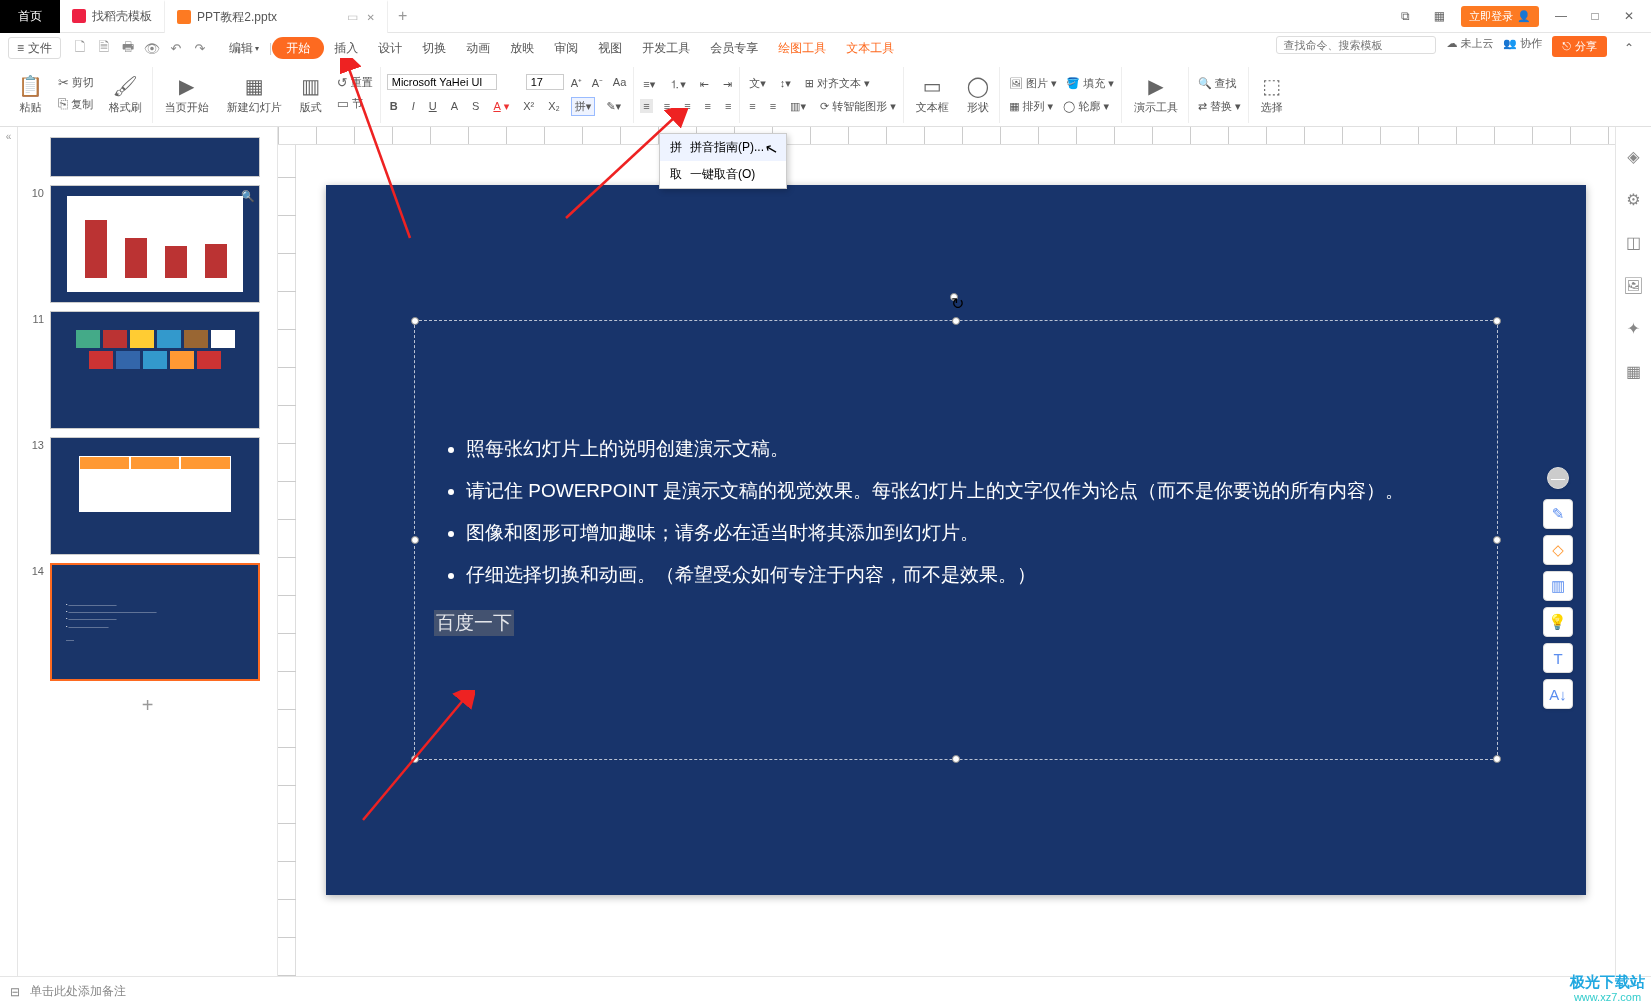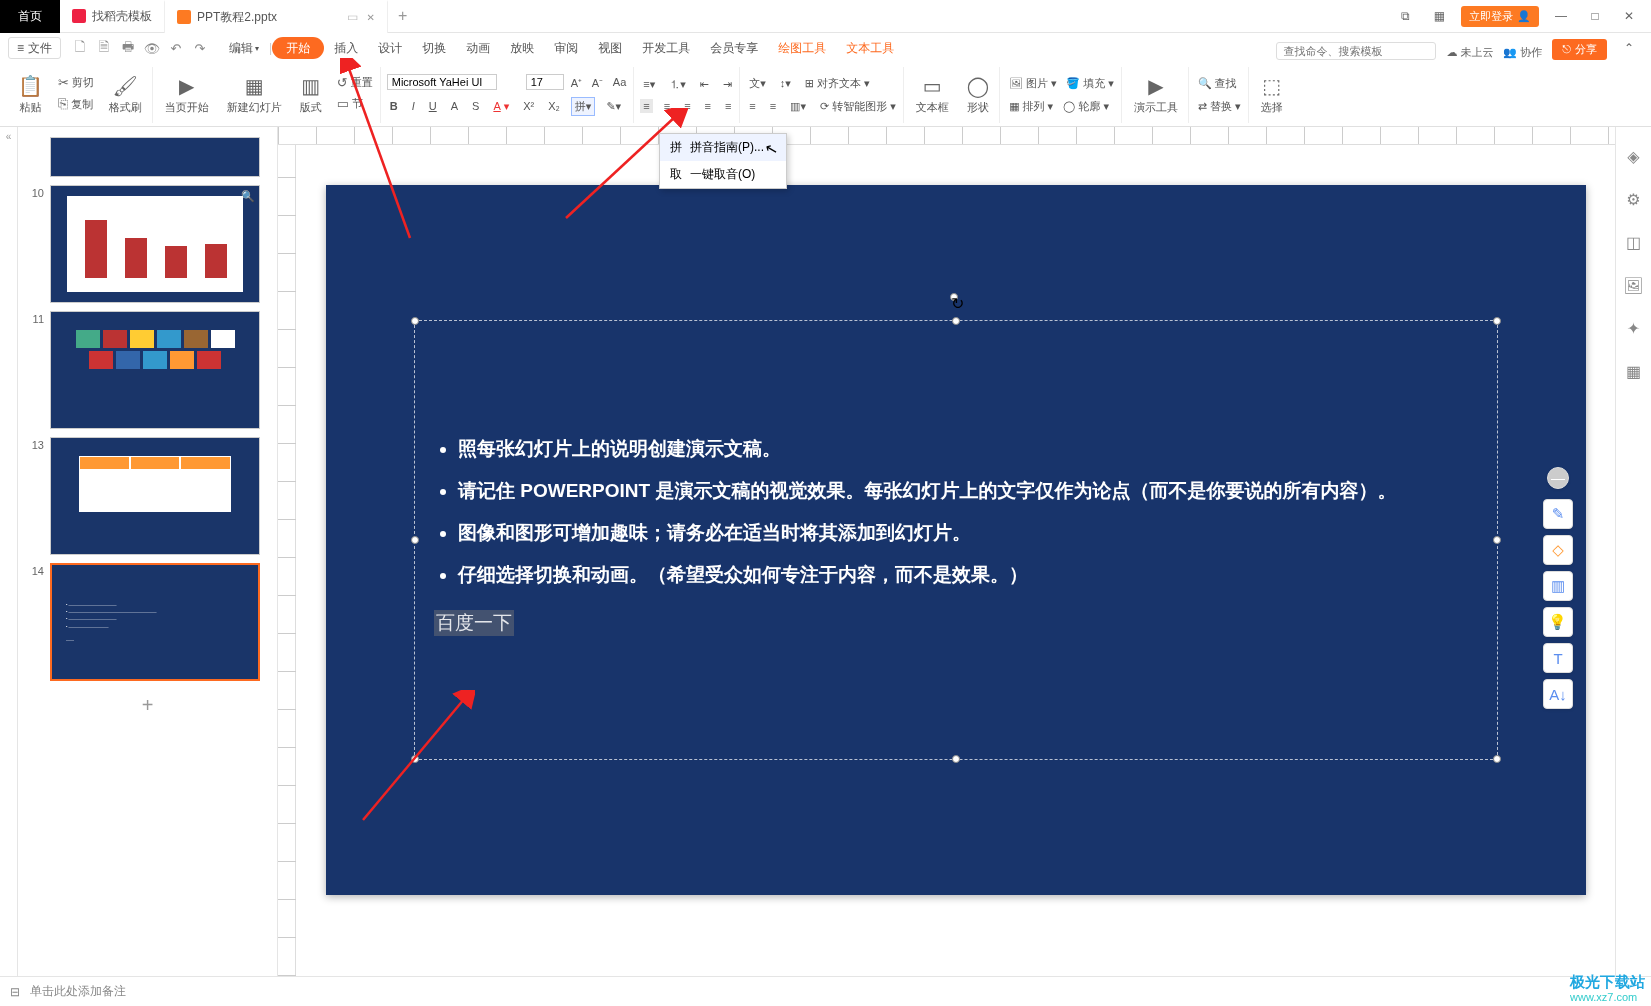--- a/index.html
+++ b/index.html
@@ -14,21 +14,21 @@
 .titlebar-right{margin-left:auto;display:flex;align-items:center;gap:10px;padding-right:10px;}
 .login-btn{background:#fd7a22;color:#fff;font-size:11px;padding:3px 8px;border-radius:3px;display:flex;align-items:center;gap:4px;}
 .win-btn{width:24px;height:24px;display:flex;align-items:center;justify-content:center;color:#666;font-size:12px;}
 .menubar{height:30px;display:flex;align-items:center;padding-left:8px;font-size:12px;color:#555;gap:0;}
 .menu-item{padding:0 10px;height:30px;display:flex;align-items:center;cursor:pointer;}
 .menu-item.file{border:1px solid #ddd;border-radius:3px;padding:2px 8px;height:22px;margin-right:6px;}
 .menu-item.active{background:#fd6a20;color:#fff;border-radius:12px;padding:2px 14px;height:22px;}
 .menu-item.color1{color:#fd6a20;}
 .qat{display:flex;align-items:center;gap:6px;margin-left:4px;margin-right:10px;}
 .qat-btn{width:18px;height:18px;color:#888;font-size:13px;display:flex;align-items:center;justify-content:center;}
-.menubar-right{margin-left:auto;display:flex;align-items:flex-end;gap:10px;padding-right:10px;font-size:11px;color:#666;}
+.menubar-right{margin-left:auto;display:flex;align-items:flex-start;gap:10px;padding-right:10px;font-size:11px;color:#666;}
 .search-cmd{border:1px solid #ddd;border-radius:3px;padding:2px 6px;font-size:11px;color:#aaa;width:160px;}
 .share-btn{background:#fd6a20;color:#fff;padding:3px 10px;border-radius:3px;font-size:11px;display:flex;align-items:center;gap:4px;}
 .ribbon{height:64px;border-bottom:1px solid #e0e0e0;display:flex;align-items:center;padding:0 8px;gap:2px;}
 .rgroup{display:flex;flex-direction:column;align-items:center;justify-content:center;height:56px;padding:0 4px;font-size:11px;color:#555;border-right:1px solid #eee;}
 .rgroup:last-child{border-right:none;}
 .rgroup-big{display:flex;flex-direction:column;align-items:center;gap:2px;padding:0 6px;}
 .rgroup-big .ico{font-size:20px;color:#666;}
 .rgroup-row{display:flex;align-items:center;gap:4px;}
 .rgroup-stack{display:flex;flex-direction:column;gap:4px;}
 .rbtn{display:flex;align-items:center;gap:3px;font-size:11px;color:#555;padding:1px 3px;cursor:pointer;}
@@ -56,39 +56,39 @@
 .ruler-v::before{content:"";position:absolute;top:0;bottom:0;left:0;width:18px;background:repeating-linear-gradient(0deg,#ccc 0,#ccc 1px,transparent 1px,transparent 38px);}
 .canvas-scroll{position:absolute;left:18px;top:18px;right:0;bottom:0;overflow:auto;padding:40px 30px;}
 .slide{width:1260px;height:710px;background:#18346b;margin:0 auto;position:relative;box-shadow:0 2px 8px rgba(0,0,0,0.3);}
 .textbox{position:absolute;left:88px;top:135px;right:88px;bottom:135px;border:1px dashed rgba(255,255,255,0.7);}
 .textbox .handle{position:absolute;width:8px;height:8px;background:#fff;border:1px solid #888;border-radius:50%;}
 .h-tl{top:-4px;left:-4px;}.h-tr{top:-4px;right:-4px;}.h-bl{bottom:-4px;left:-4px;}.h-br{bottom:-4px;right:-4px;}
 .h-tm{top:-4px;left:50%;margin-left:-4px;}.h-bm{bottom:-4px;left:50%;margin-left:-4px;}
 .h-ml{top:50%;left:-4px;margin-top:-4px;}.h-mr{top:50%;right:-4px;margin-top:-4px;}
 .h-rot{top:-28px;left:50%;margin-left:-6px;width:12px;height:12px;}
 .slide-content{position:absolute;left:120px;top:245px;right:90px;color:#fff;font-size:19px;line-height:2.0;}
-.slide-content li{list-style:disc;margin-left:12px;margin-bottom:4px;font-weight:bold;}
+.slide-content li{list-style:disc;margin-left:20px;margin-bottom:4px;}
 .selected-text{position:absolute;left:108px;top:425px;background:rgba(120,120,120,0.45);color:rgba(255,255,255,0.85);font-size:19px;padding:0 2px;}
 .float-tools{position:absolute;right:42px;top:340px;display:flex;flex-direction:column;gap:6px;}
 .float-btn{width:30px;height:30px;background:#fff;border:1px solid #ddd;border-radius:4px;display:flex;align-items:center;justify-content:center;font-size:15px;color:#5b8def;box-shadow:0 1px 3px rgba(0,0,0,0.1);}
 .float-btn.minus{border-radius:50%;width:22px;height:22px;background:#ccc;color:#fff;font-size:14px;align-self:center;margin-bottom:4px;}
 .right-strip{width:36px;border-left:1px solid #e5e5e5;display:flex;flex-direction:column;align-items:center;padding-top:20px;gap:24px;color:#888;font-size:16px;}
 .statusbar{height:30px;border-top:1px solid #e5e5e5;display:flex;align-items:center;padding:0 10px;font-size:12px;color:#888;gap:10px;}
 .dropdown{position:absolute;left:659px;top:133px;background:#fff;border:1px solid #ccc;box-shadow:2px 2px 6px rgba(0,0,0,0.2);font-size:12px;z-index:100;width:128px;}
 .dropdown-item{padding:5px 10px;display:flex;align-items:center;gap:8px;cursor:pointer;}
 .dropdown-item.hl{background:#eef3ff;}
 .arrow{position:absolute;pointer-events:none;z-index:50;}
 .thumb-chart{position:absolute;inset:10px 16px;background:#fff;}
 .thumb-chart .bar{position:absolute;bottom:14px;width:22px;background:#b33;}
 .thumb-imgs{position:absolute;inset:18px 24px;display:flex;flex-wrap:wrap;gap:3px;align-content:flex-start;justify-content:center;}
 .thumb-imgs div{width:24px;height:18px;background:#c96;}
 .thumb-table{position:absolute;inset:18px 28px;}
 .thumb-table .trow{height:14px;display:flex;}
 .thumb-table .tcell{flex:1;border:1px solid #fff;}
-.watermark{position:absolute;right:6px;bottom:2px;font-size:13px;color:#2aa;z-index:200;text-align:left;line-height:1.2;}
+.watermark{position:absolute;right:6px;bottom:2px;font-size:13px;color:#2aa;z-index:200;text-align:center;line-height:1.2;}
 .watermark .l1{color:#21a8e0;font-weight:bold;font-size:15px;}
 .watermark .l2{color:#3cc;font-size:11px;}
 .cursor-img{position:absolute;left:765px;top:140px;font-size:15px;color:#000;z-index:101;transform:rotate(-15deg);}
 </style>
 </head>
 <body>
 
 <div class="titlebar">
   <div class="tab home">首页</div>
   <div class="tab">

